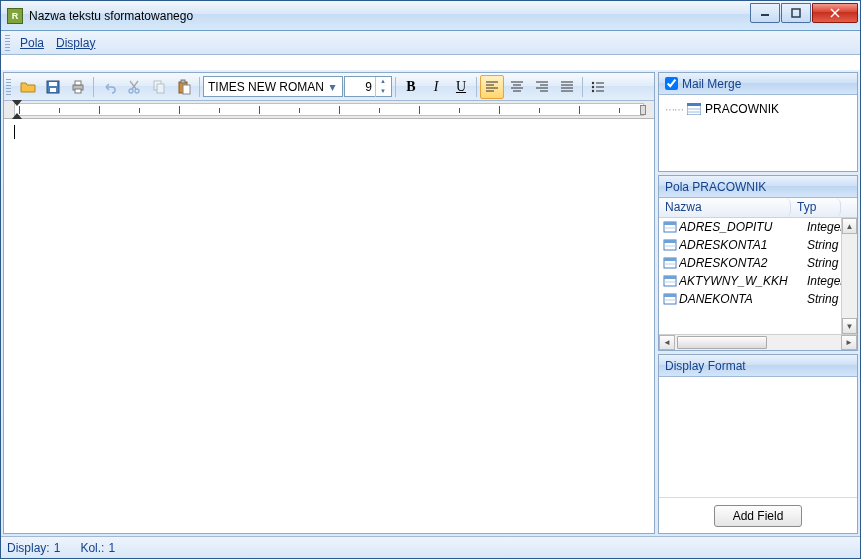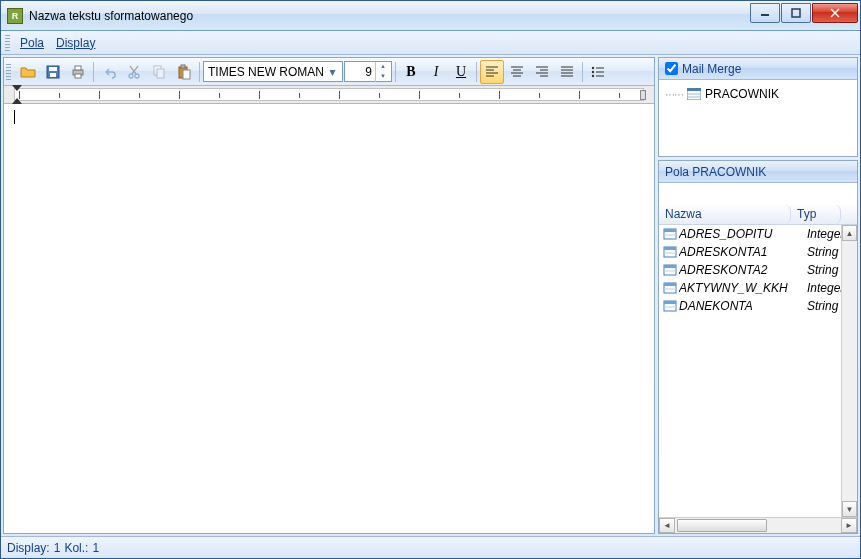--- a/index.html
+++ b/index.html
@@ -13,21 +13,21 @@
 .winbtns { display: flex; height: 20px; margin-right: 2px; margin-top: -6px; }
 .winbtn { width: 30px; height: 20px; margin-left: 1px; border: 1px solid #4a6fa0; background: linear-gradient(to bottom, #eaf2fb, #c5dbf3); display: flex; align-items: center; justify-content: center; border-radius: 0 0 2px 2px; cursor: pointer; }
 .winbtn.close { width: 46px; background: linear-gradient(to bottom, #f29a8e, #d94330 45%, #c7301f 46%, #e45c4a); border-color: #8b1a0c; }
 .winbtn svg { width: 10px; height: 10px; }
 
 .menubar { height: 24px; background: linear-gradient(to bottom, #eef4fc, #d8e7f8); border-bottom: 1px solid #9fb9d6; display: flex; align-items: center; padding: 0 4px; }
 .grip { width: 5px; height: 16px; background: repeating-linear-gradient(to bottom, #8fa9c8 0 1px, transparent 1px 3px); margin-right: 4px; }
 .menuitem { padding: 2px 6px; cursor: pointer; color: #15428b; }
 .menuitem .u { text-decoration: underline; }
 
-.body-wrap { flex: 1; display: flex; background: linear-gradient(to bottom, #e4eefa, #dbe9f9); padding: 2px; gap: 3px; min-height: 0; }
+.body-wrap { flex: 1; display: flex; background: linear-gradient(to bottom, #e4eefa, #dbe9f9); padding: 2px; gap: 3px; min-height: 0; margin-top: 15px; }
 
 .left { flex: 1; display: flex; flex-direction: column; background: #fff; border: 1px solid #8faac9; min-width: 0; }
 
 .toolbar { height: 28px; background: linear-gradient(to bottom, #f6fafd, #e1ecf9 49%, #d4e4f7 50%, #e4eefb); border-bottom: 1px solid #9fb9d6; display: flex; align-items: center; padding: 0 2px; gap: 1px; }
 .tbtn { width: 24px; height: 24px; display: flex; align-items: center; justify-content: center; cursor: pointer; border: 1px solid transparent; border-radius: 2px; }
 .tbtn.active { border-color: #e8a33d; background: linear-gradient(to bottom, #fff0c8, #ffd76b); }
 .tbtn.disabled { opacity: 0.45; cursor: default; }
 .tsep { width: 1px; height: 20px; background: #a8bed8; margin: 0 2px; }
 .font-sel { width: 140px; height: 21px; border: 1px solid #7b9ebd; background: #fff; display: flex; align-items: center; padding: 0 2px 0 4px; }
 .font-sel .arrow { width: 15px; text-align: center; color: #4a6fa0; cursor: pointer; }
@@ -52,21 +52,21 @@
 
 .right { width: 200px; display: flex; flex-direction: column; gap: 3px; justify-content: space-between; }
 .panel { background: #fff; border: 1px solid #8faac9; display: flex; flex-direction: column; }
 .p-hdr { height: 22px; background: linear-gradient(to bottom, #eaf2fc, #cde0f6 49%, #bed6f2 50%, #d4e5f9); border-bottom: 1px solid #9fb9d6; display: flex; align-items: center; padding: 0 6px; color: #15428b; font-weight: normal; }
 .p-hdr input[type=checkbox] { margin-right: 4px; }
 .tree { padding: 6px 6px; flex: 1; }
 .tree-row { display: flex; align-items: center; gap: 4px; padding: 1px 0; cursor: pointer; }
 .dots { color: #999; letter-spacing: -1px; font-size: 10px; }
 .db-icon { display: inline-flex; width: 14px; height: 12px; }
 
-.fields-panel { flex: 1; min-height: 0; gap: 22px; }
+.fields-panel { flex: 1; min-height: 0; }
 .grid { flex: 1; display: flex; flex-direction: column; min-height: 0; }
 .grid-head { display: flex; background: linear-gradient(to bottom, #fdfdfe, #e8eef7); border-bottom: 1px solid #c6d4e6; height: 20px; }
 .gh-cell { padding: 2px 6px; border-right: 1px solid #d3dfef; color: #15428b; border-radius: 6px; }
 .gh-name { flex: 1; }
 .gh-type { width: 50px; }
 .gh-scroll { width: 16px; border-right: none; }
 .grid-body { flex: 1; overflow: hidden; position: relative; font-style: italic; }
 .grow { display: flex; align-items: center; height: 18px; padding-left: 4px; cursor: pointer; }
 .fld-icon { display: inline-flex; width: 14px; height: 14px; margin-right: 2px; }
 .gname { flex: 1; white-space: nowrap; overflow: hidden; }
@@ -358,22 +358,29 @@
             </div>
           </div>
           <div class="hscroll">
             <div class="lt">◄</div>
             <div class="thumb"></div>
             <div class="rt">►</div>
           </div>
         </div>
       </div>
 
+      <div class="panel" style="height:180px">
+        <div class="p-hdr">Display Format</div>
+        <div class="display-fmt-body"></div>
+        <div class="add-field-area">
+          <button class="btn">Add Field</button>
+        </div>
+      </div>
     </div>
   </div>
 
   <div class="statusbar">
     <span>Display:</span>
     <span>1</span>
-    <span style="margin-left:0">Kol.:</span>
+    <span style="margin-left:16px">Kol.:</span>
     <span>1</span>
   </div>
 </div>
 
 </body></html>

